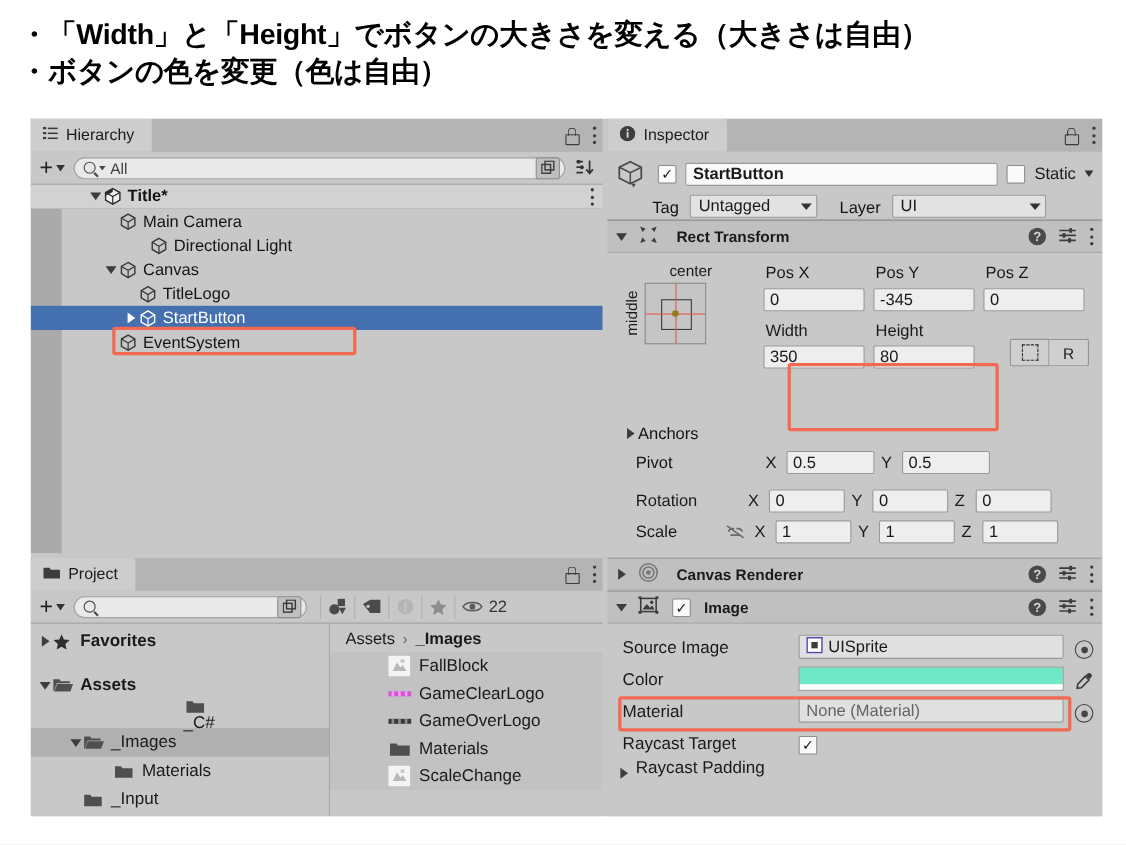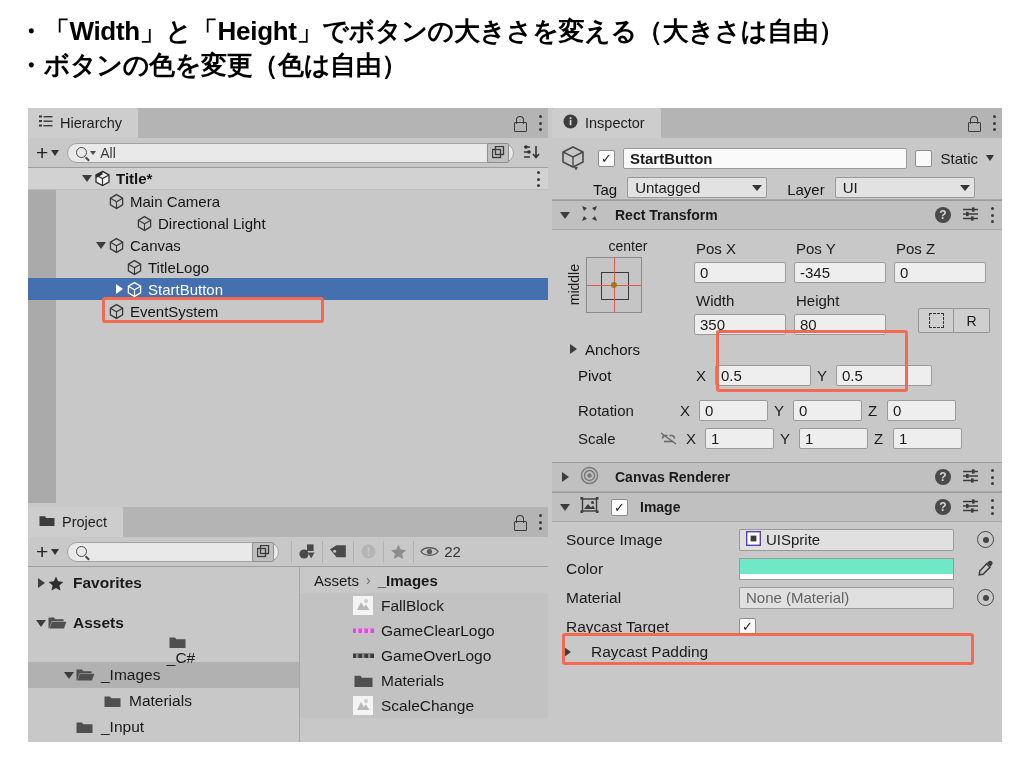--- a/index.html
+++ b/index.html
@@ -176,32 +176,32 @@
   .fg-label { font-size:15px; padding-left:2px; }
   .num-field { height:21px; background:#eeeeee; border:1px solid #9a9a9a; border-radius:2px;
                display:flex; align-items:center; padding:0 5px; font-size:15px; width:92px; }
   .side-btns { position:absolute; right:12px; top:78px; display:flex; }
   .side-btn { width:36px; height:25px; background:#cfcfcf; border:1px solid #949494;
               display:flex;align-items:center;justify-content:center;font-size:14px; }
   .side-btn:first-child { border-radius:2px 0 0 2px; }
   .side-btn:last-child { border-radius:0 2px 2px 0; border-left:none; }
   .dashed-sq { width:15px;height:15px;border:1.6px dashed #333; }
 
-  .anchors-row { display:flex; align-items:center; gap:5px; height:26px; padding-left:14px; }
+  .anchors-row { display:flex; align-items:center; height:26px; padding-left:14px;margin-top:45px; }
   .pivot-row { display:flex; align-items:center; height:27px; padding-left:26px; gap:6px; }
   .axis-lbl { font-size:15px; width:13px; }
-  .small-field { height:21px; width:96px; background:#eeeeee; border:1px solid #9a9a9a;
+  .small-field { height:21px; width:80px; background:#eeeeee; border:1px solid #9a9a9a;
                  border-radius:2px; display:flex; align-items:center; padding:0 5px; font-size:15px; }
   .rs-row { display:flex; align-items:center; height:28px; padding-left:26px; gap:6px; }
   .rs-label { width:96px; font-size:15px; }
   .rs-field { height:21px; width:69px; background:#eeeeee; border:1px solid #9a9a9a;
               border-radius:2px; display:flex; align-items:center; padding:0 5px; font-size:15px; }
 
   
-  .img-row { height:29px; display:flex; align-items:center; padding-left:14px;gap:13px; }
+  .img-row { height:29px; display:flex; align-items:flex-end; padding-left:14px; }
   .img-label { width:160px; font-size:15.5px; }
   .obj-field { flex:1; margin-right:10px; height:22px; background:#e0e0e0; border:1px solid #9a9a9a;
                border-radius:2px; display:flex; align-items:center; gap:5px; padding:0 6px; font-size:15px; }
   .obj-field.none { color:#636363; }
   .obj-picker { width:17px;height:17px;border-radius:50%;border:1.8px solid #454545;flex:none;
                 display:flex;align-items:center;justify-content:center;margin-right:8px; }
   .obj-picker i { width:6px;height:6px;border-radius:50%;background:#454545;display:block; }
   .color-swatch { flex:1; margin-right:10px; height:22px; border:1px solid #9a9a9a;
                   display:flex; flex-direction:column; }
   .color-swatch .main { flex:1; }
@@ -594,21 +594,21 @@
             <span class="cb">✓</span>
             <span class="name-field">
               <span>StartButton</span>
             </span>
             <span class="cb"></span>
             <span class="static-lbl">Static</span>
             <span class="tri-down"></span>
           </div>
           <div class="insp-row2">
             <span class="lbl">Tag</span>
-            <span class="dropdown" style="width:140px;">
+            <span class="dropdown" style="width:116px;">
               <span>Untagged</span>
               <span class="dd-caret"></span>
             </span>
             <span class="lbl" style="margin-left:10px;">Layer</span>
             <span class="dropdown" style="width:140px;">
               <span>UI</span>
               <span class="dd-caret"></span>
             </span>
           </div>
         </div>

